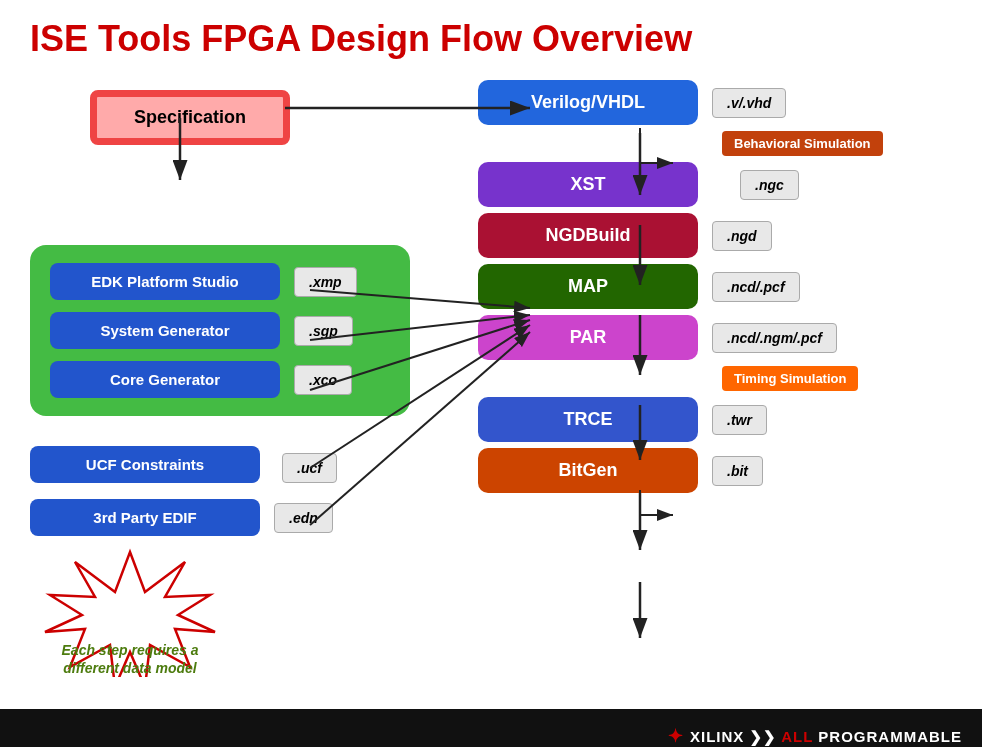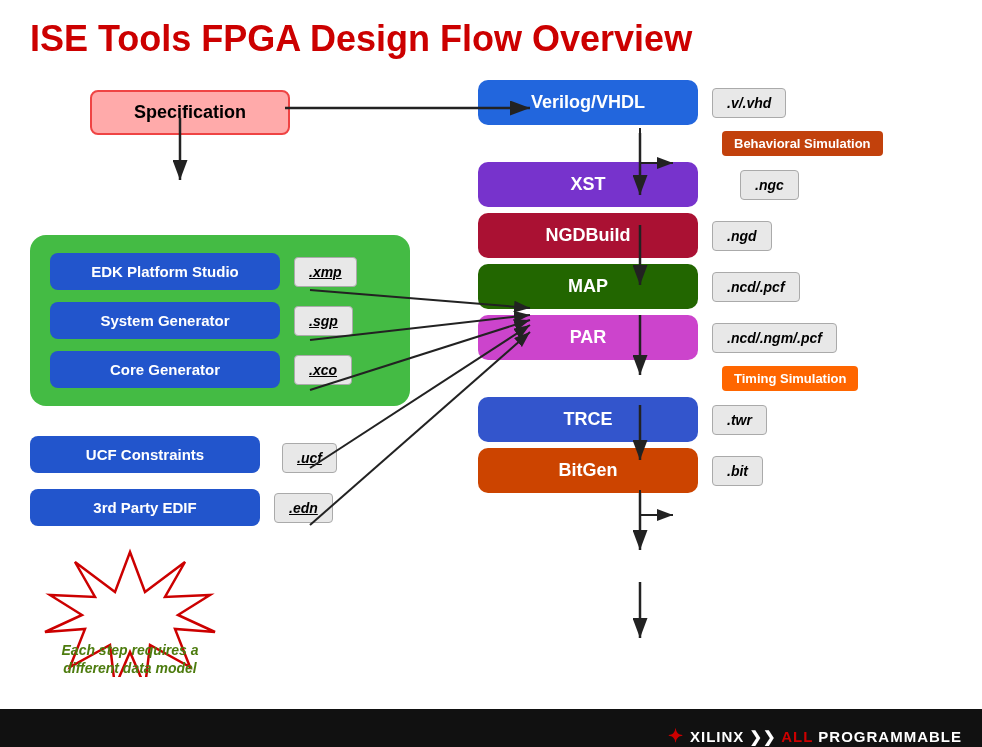--- a/index.html
+++ b/index.html
@@ -32,21 +32,21 @@
 
     
     .left-col {
       position: absolute;
       left: 30px;
       top: 10px;
       width: 430px;
     }
     .spec-box {
       background: #ffaaaa;
-      border: 2px solid #ef4444;
+      border: 7px solid #ef4444;
       border-radius: 8px;
       padding: 10px 30px;
       font-size: 18px;
       font-weight: bold;
       text-align: center;
       width: 200px;
       margin-left: 60px;
       position: relative;
     }
     .green-container {
@@ -74,21 +74,20 @@
     }
     .file-tag {
       background: #e8e8e8;
       border: 1px solid #aaa;
       border-radius: 4px;
       padding: 6px 14px;
       font-size: 14px;
       font-weight: bold;
       margin-left: 14px;
       font-style: italic;
-      text-decoration: underline;
     }
     .ucf-section {
       margin-top: 30px;
       display: flex;
       align-items: flex-end;
       gap: 8px;
     }
     .ucf-btn {
       background: #2255cc;
       color: white;

